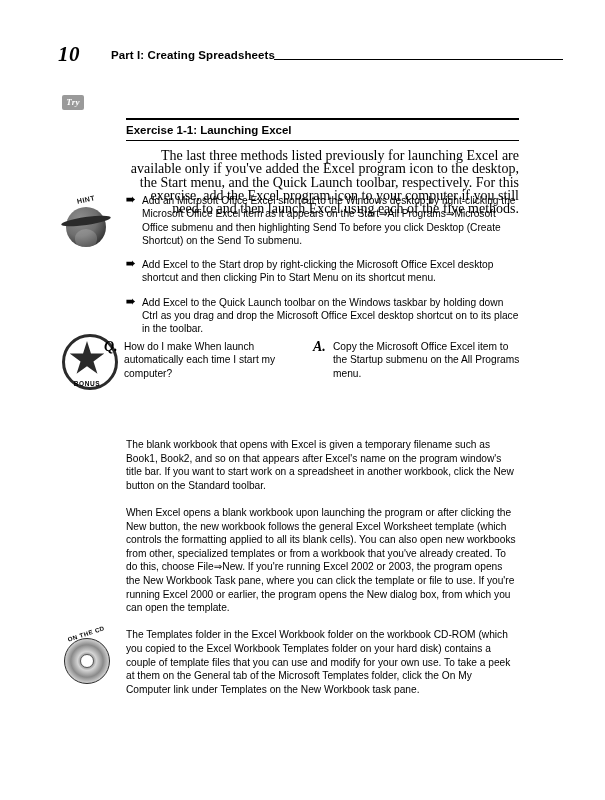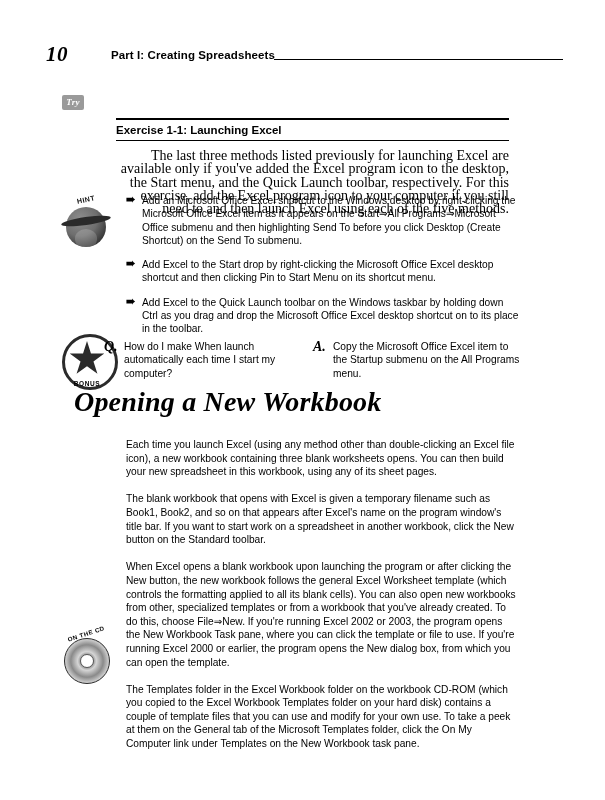--- a/index.html
+++ b/index.html
@@ -25,21 +25,21 @@
   
   .runhead {
     position: absolute;
     top: 44px;
     left: 46px;
     right: 42px;
     height: 30px;
   }
   .folio {
     position: absolute;
-    left: 0;
+    left: 12px;
     top: -2px;
     font-family: "Liberation Serif", serif;
     font-style: italic;
     font-weight: bold;
     font-size: 21px;
     letter-spacing: 0.5px;
   }
   .runhead-title {
     position: absolute;
     left: 35px;
@@ -77,21 +77,21 @@
     font-style: italic;
     font-weight: bold;
     font-size: 9px;
     color: #ffffff;
     letter-spacing: 0.3px;
   }
 
   
   .exercise {
     position: absolute;
-    left: 116px;
+    left: 126px;
     top: 118px;
     width: 393px;
   }
   .exercise-rule-top {
     border-top: 2px solid #000;
     margin-bottom: 4px;
   }
   .exercise-title {
     font-family: "Liberation Sans", sans-serif;
     font-weight: bold;
@@ -381,24 +381,22 @@
         <div class="qa-mark">Q.</div>
         <div class="qa-text">How do I make When launch automatically each time I start my computer?</div>
       </div>
       <div class="qa-col a">
         <div class="qa-mark">A.</div>
         <div class="qa-text">Copy the Microsoft Office Excel item to the Startup submenu on the All Programs menu.</div>
       </div>
     </div>
   </div>
 
-  <div class="section-head">Opening a New Workbook</div>
 
   <div class="body-col">
-    <p>Each time you launch Excel (using any method other than double-clicking an Excel file icon), a new workbook containing three blank worksheets opens. You can then build your new spreadsheet in this workbook, using any of its sheet pages.</p>
     <p>The blank workbook that opens with Excel is given a temporary filename such as Book1, Book2, and so on that appears after Excel's name on the program window's title bar. If you want to start work on a spreadsheet in another workbook, click the New button on the Standard toolbar.</p>
     <p>When Excel opens a blank workbook upon launching the program or after clicking the New button, the new workbook follows the general Excel Worksheet template (which controls the formatting applied to all its blank cells). You can also open new workbooks from other, specialized templates or from a workbook that you've already created. To do this, choose File⇒New. If you're running Excel 2002 or 2003, the program opens the New Workbook Task pane, where you can click the template or file to use. If you're running Excel 2000 or earlier, the program opens the New dialog box, from which you can open the template.</p>
     <p>The Templates folder in the Excel Workbook folder on the workbook CD-ROM (which you copied to the Excel Workbook Templates folder on your hard disk) contains a couple of template files that you can use and modify for your own use. To take a peek at them on the General tab of the Microsoft Templates folder, click the On My Computer link under Templates on the New Workbook task pane.</p>
   </div>
 
   <div class="icon-cd">
     <div class="disc"></div>
     <div class="hole"></div>
     <div class="label">ON THE CD</div>
   </div>

